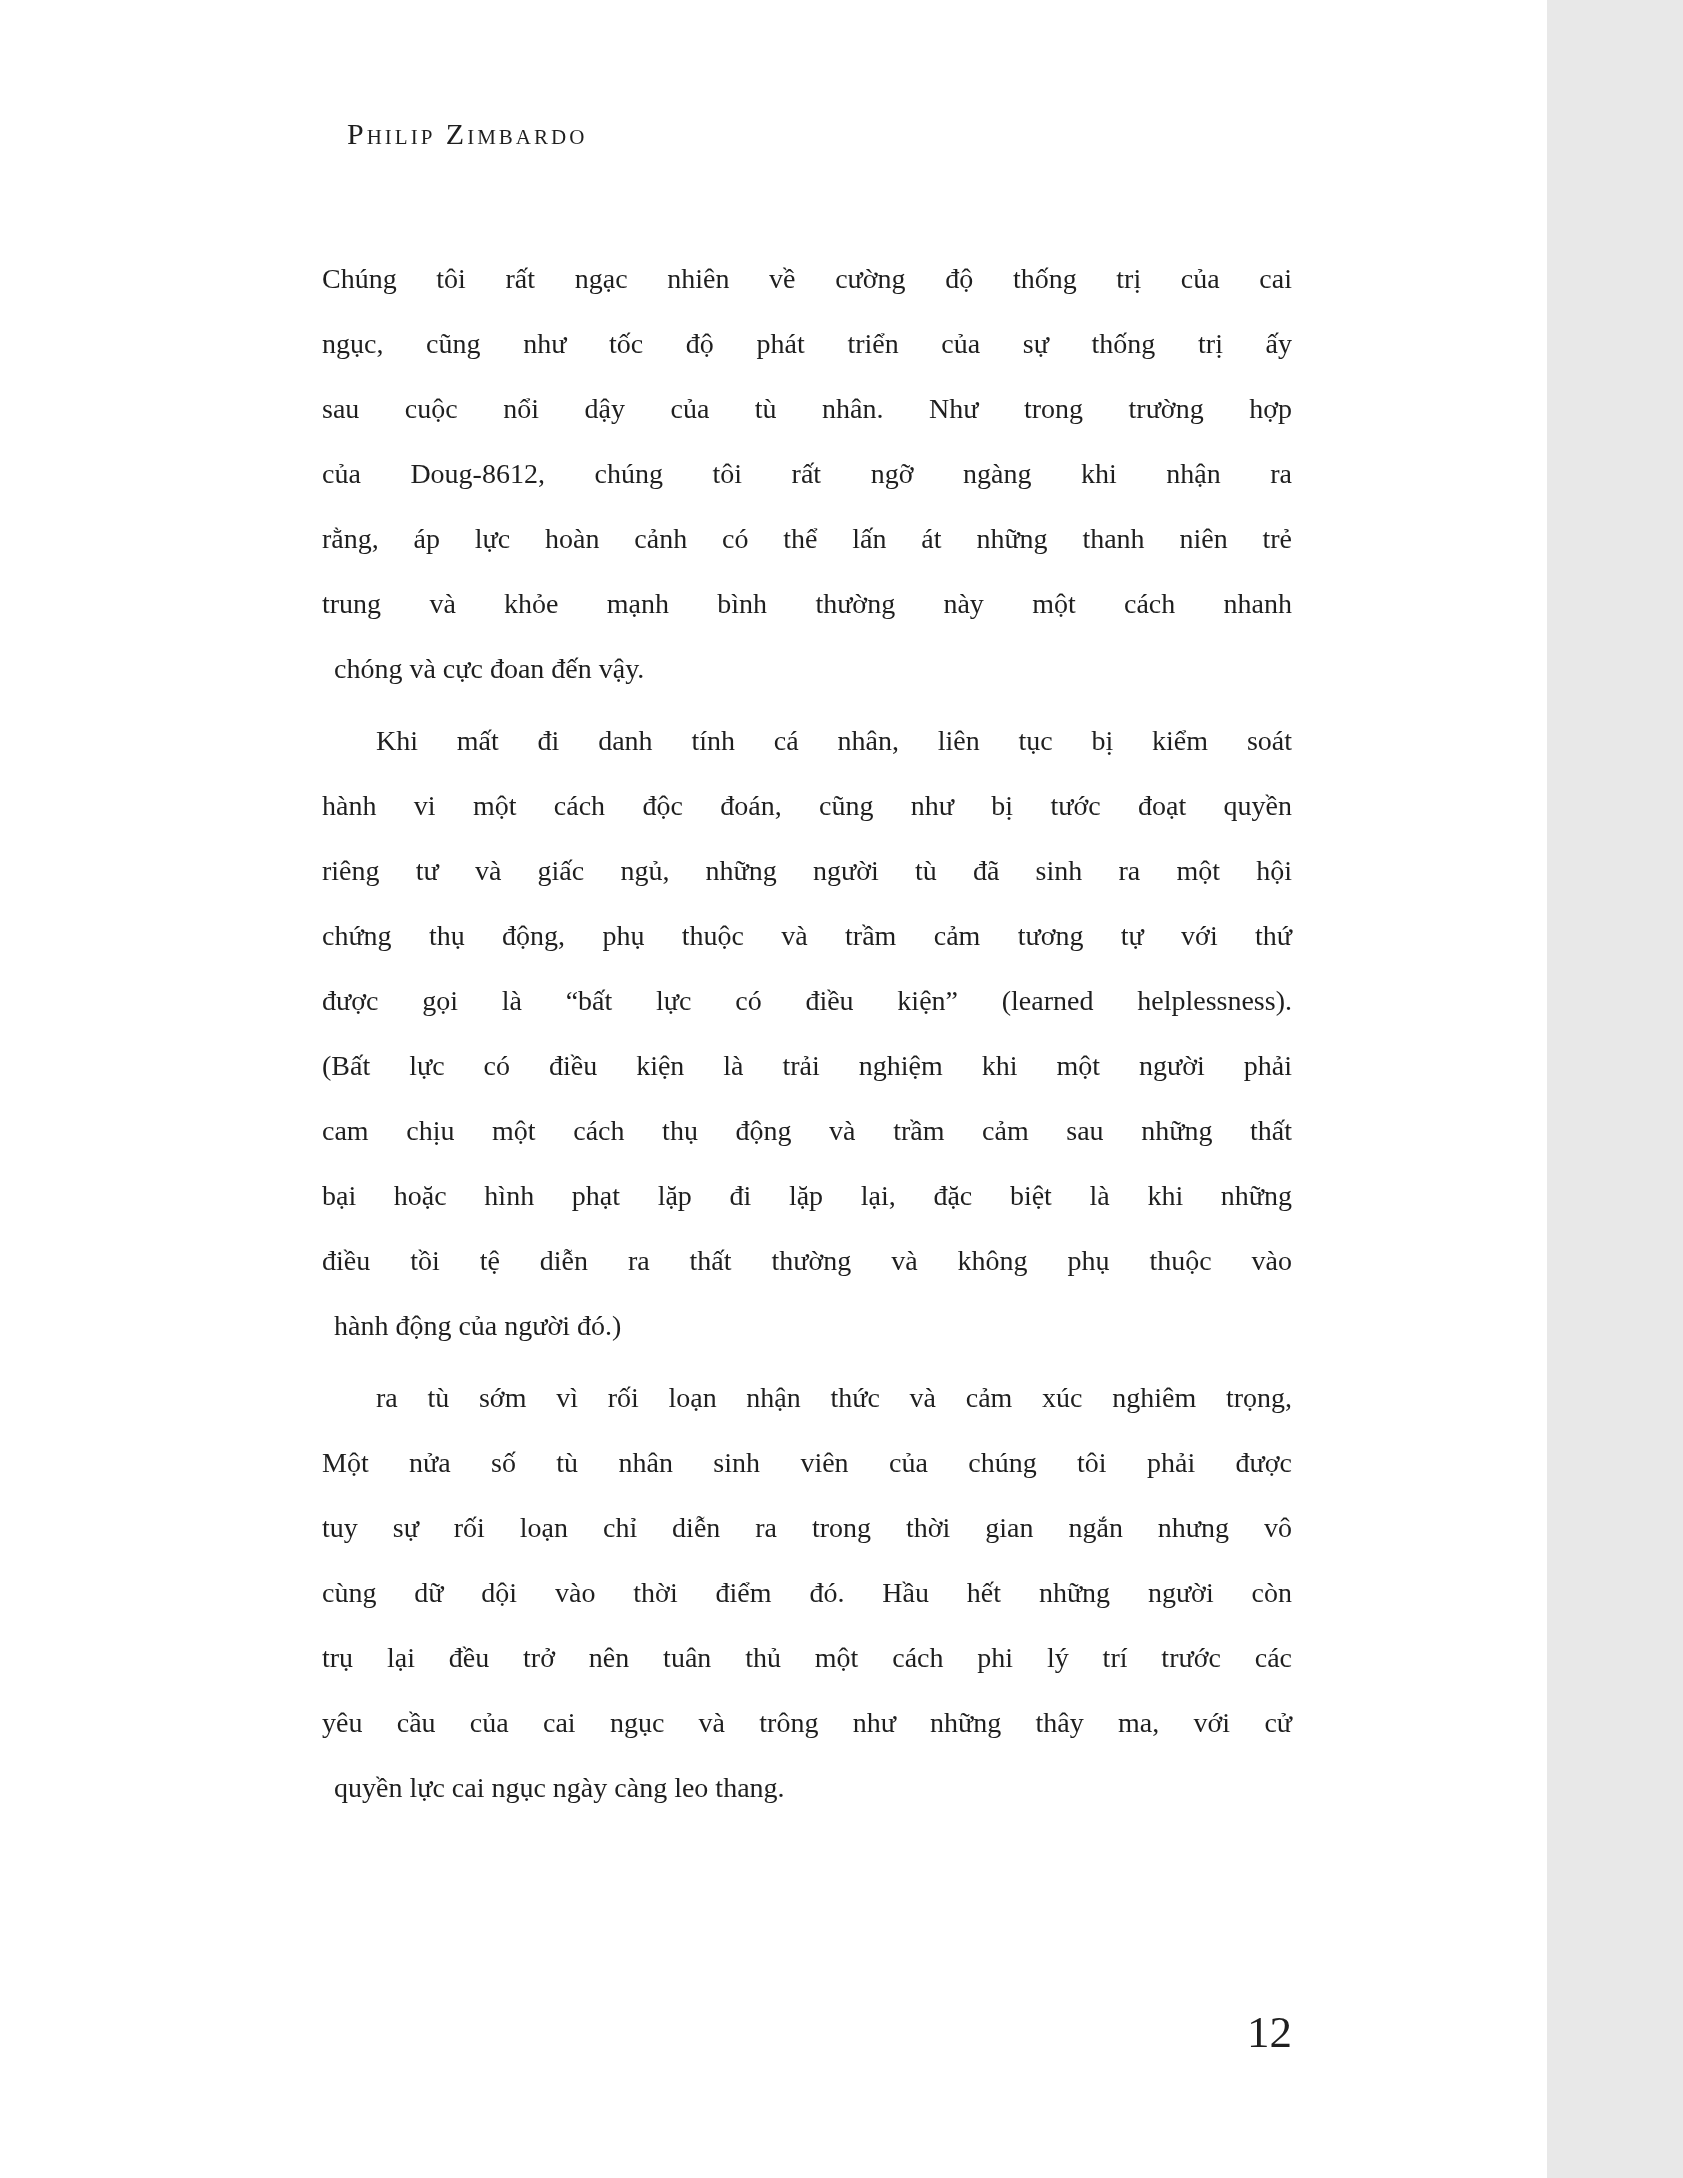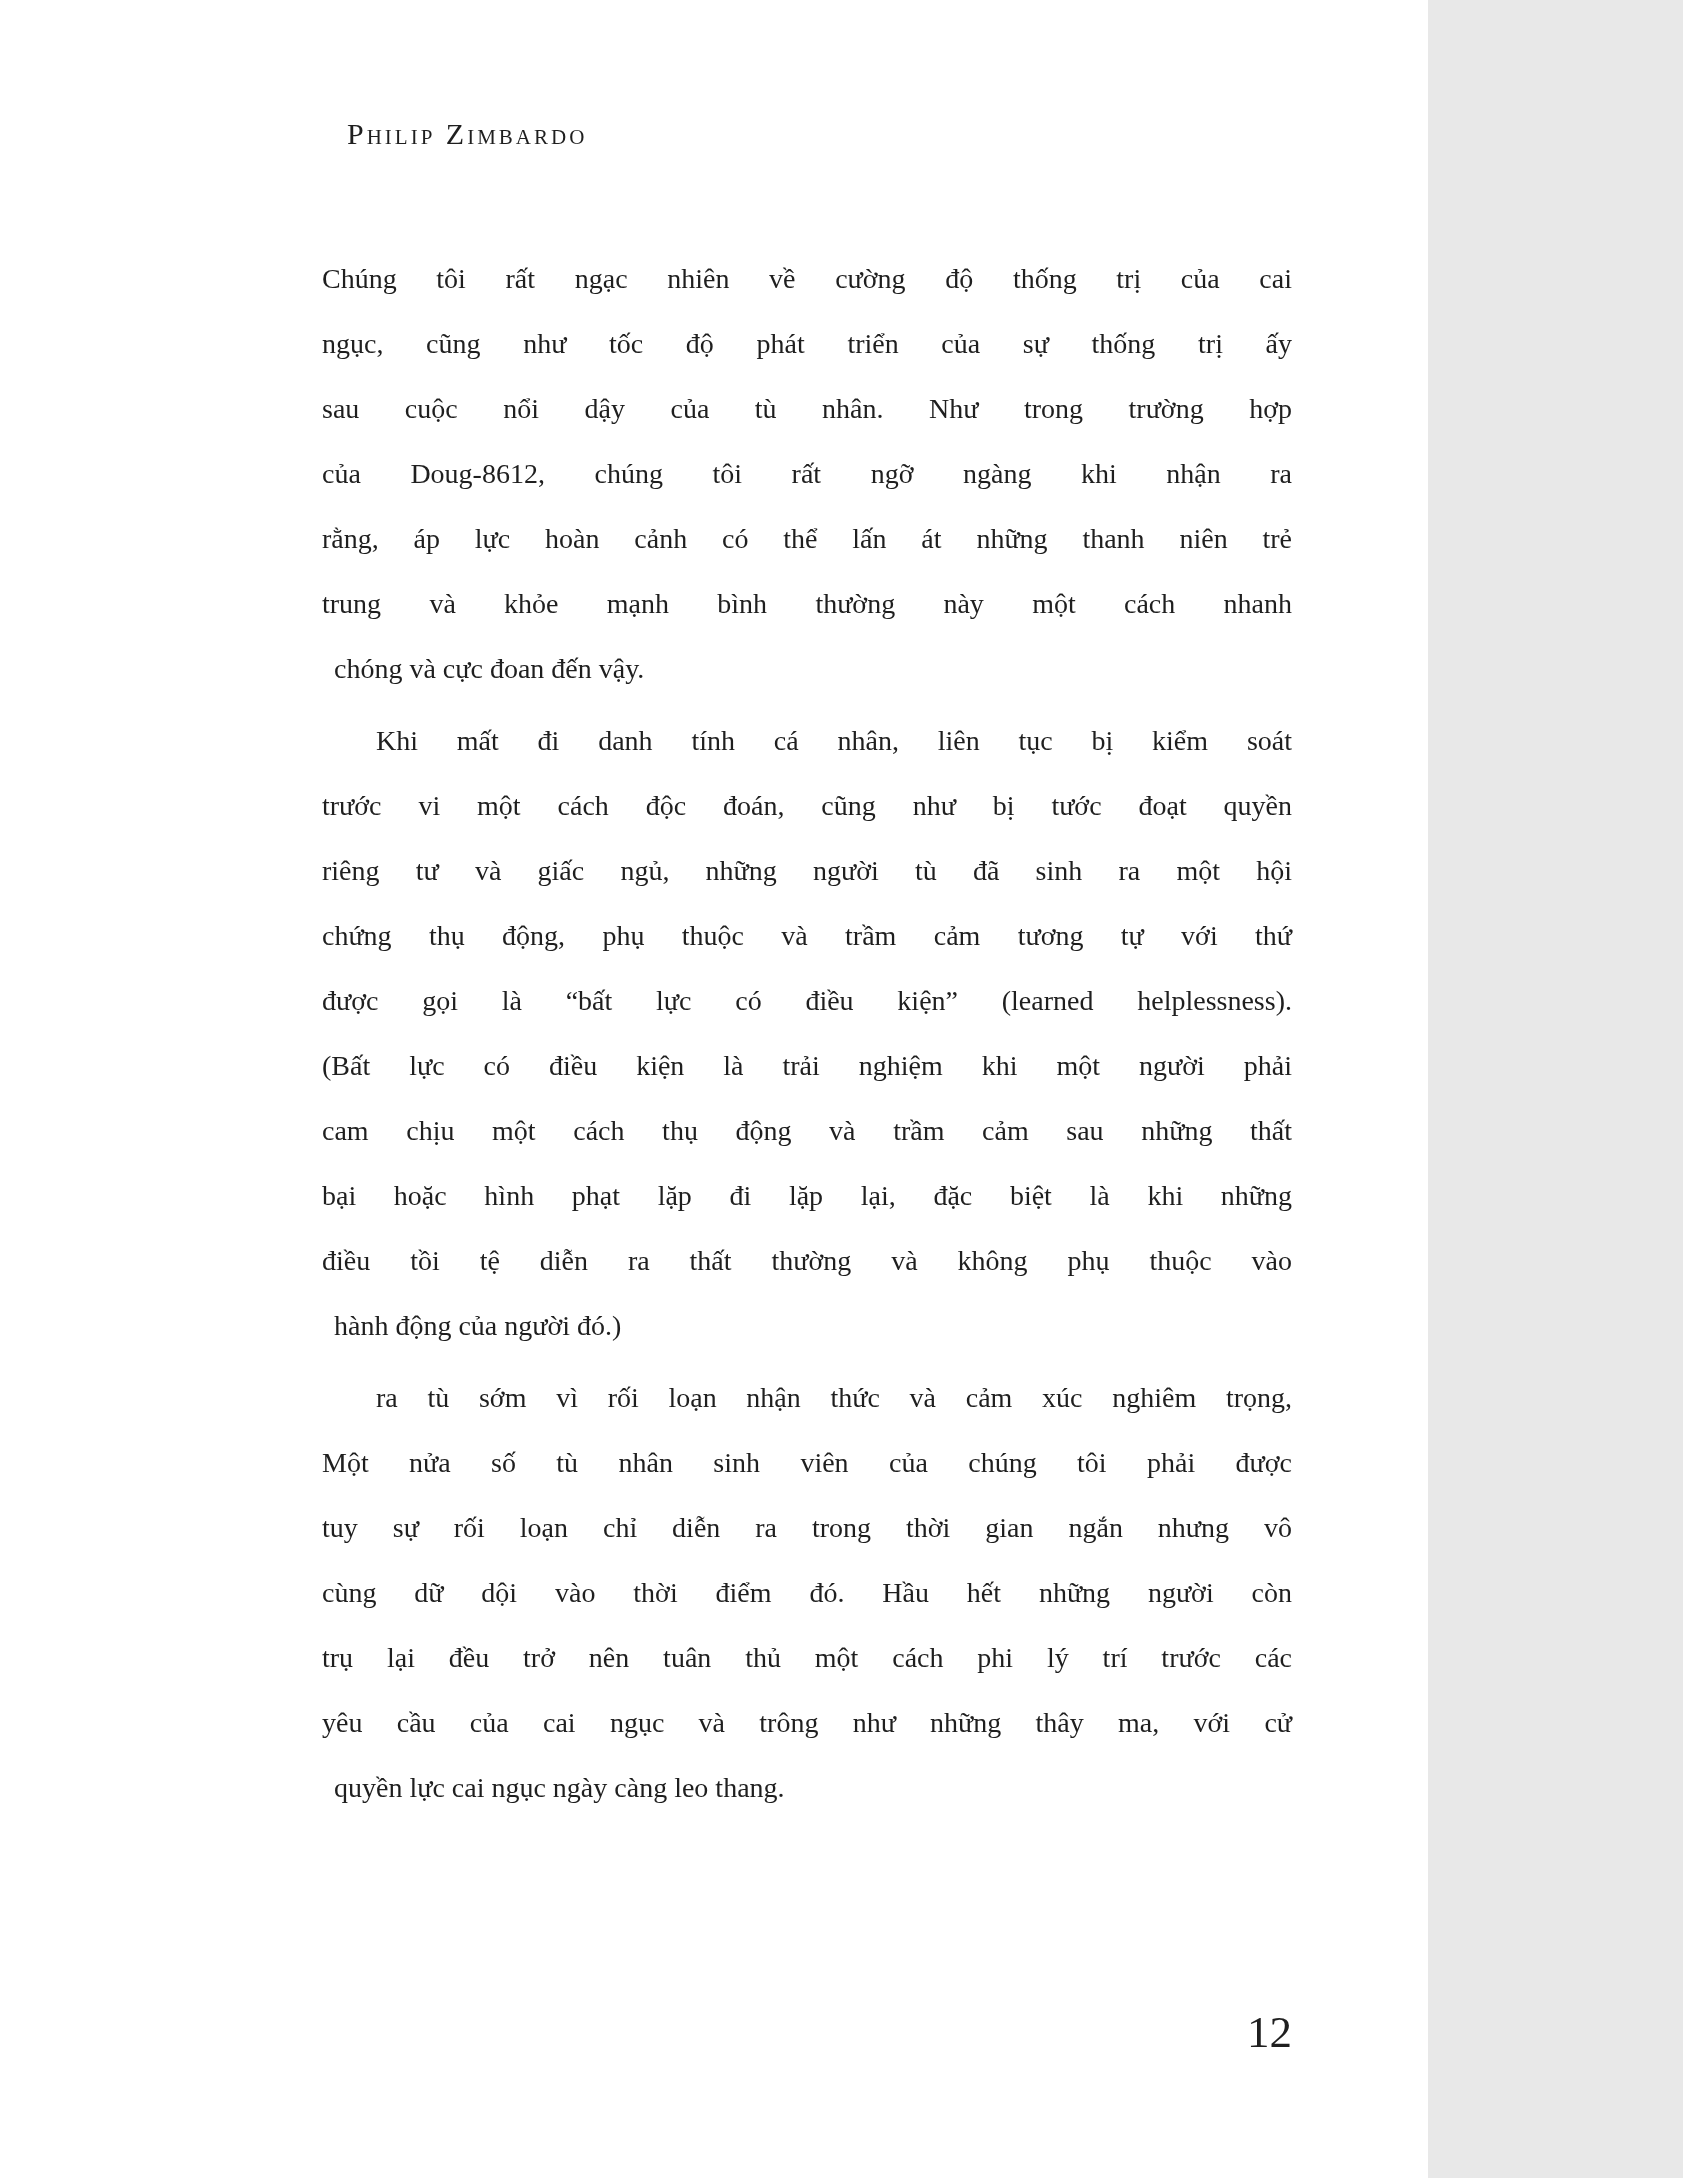--- a/index.html
+++ b/index.html
@@ -2,21 +2,21 @@
 <html><head>
 <meta charset="utf-8">
 <style>
   html, body {
     margin: 0;
     padding: 0;
     background: #e8e8e8;
   }
   .page {
     position: relative;
-    width: 1428px;
+    width: 1547px;
     height: 2178px;
     background: var(--paper, #ffffff);
     font-family: "Liberation Serif", "DejaVu Serif", serif;
     color: var(--ink, #1e1e1e);
     overflow: hidden;
   }
   .running-header {
     position: absolute;
     left: 347px;
     top: 117px;
@@ -72,21 +72,21 @@
         <div class="line">Chúng tôi rất ngạc nhiên về cường độ thống trị của cai</div>
         <div class="line">ngục, cũng như tốc độ phát triển của sự thống trị ấy</div>
         <div class="line">sau cuộc nổi dậy của tù nhân. Như trong trường hợp</div>
         <div class="line">của Doug-8612, chúng tôi rất ngỡ ngàng khi nhận ra</div>
         <div class="line">rằng, áp lực hoàn cảnh có thể lấn át những thanh niên trẻ</div>
         <div class="line">trung và khỏe mạnh bình thường này một cách nhanh</div>
         <div class="line last">chóng và cực đoan đến vậy.</div>
       </div>
       <div class="para indent">
         <div class="line">Khi mất đi danh tính cá nhân, liên tục bị kiểm soát</div>
-        <div class="line">trước vi một cách độc đoán, cũng như bị tước đoạt quyền</div>
+        <div class="line">hành vi một cách độc đoán, cũng như bị tước đoạt quyền</div>
         <div class="line">riêng tư và giấc ngủ, những người tù đã sinh ra một hội</div>
         <div class="line">chứng thụ động, phụ thuộc và trầm cảm tương tự với thứ</div>
         <div class="line">được gọi là “bất lực có điều kiện” (learned helplessness).</div>
         <div class="line">(Bất lực có điều kiện là trải nghiệm khi một người phải</div>
         <div class="line">cam chịu một cách thụ động và trầm cảm sau những thất</div>
         <div class="line">bại hoặc hình phạt lặp đi lặp lại, đặc biệt là khi những</div>
         <div class="line">điều tồi tệ diễn ra thất thường và không phụ thuộc vào</div>
         <div class="line last">hành động của người đó.)</div>
       </div>
       <div class="para indent">

